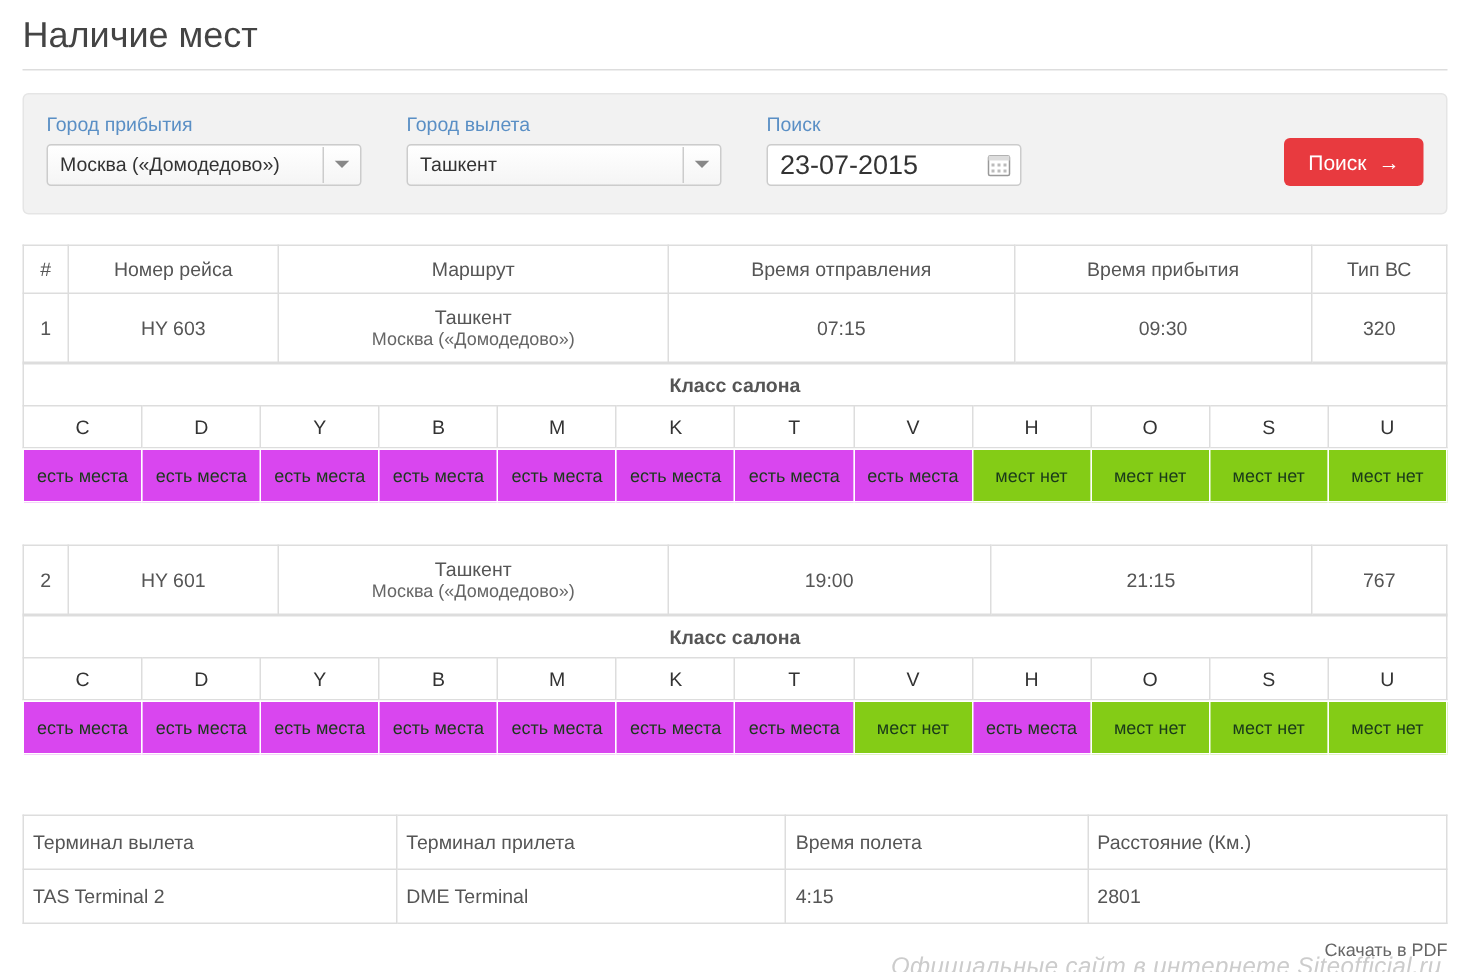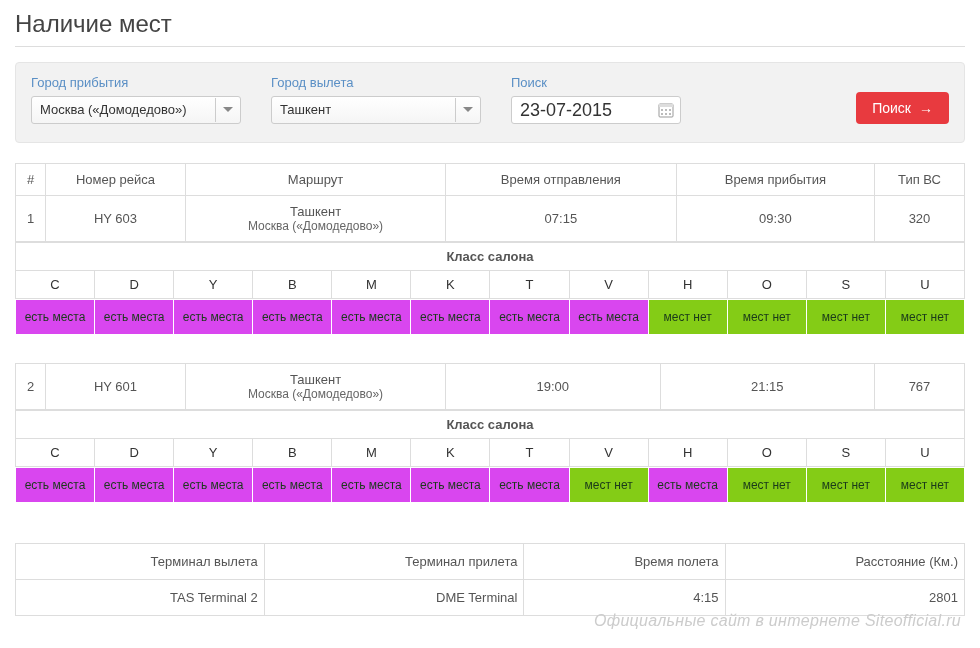--- a/index.html
+++ b/index.html
@@ -26,21 +26,21 @@
   table.classes { width:100%; border-collapse: collapse; }
   table.classes th, table.classes td { border:1px solid #ddd; padding:6px 0; text-align:center; font-size:13px; font-weight:normal; }
   table.avail { width:100%; border-collapse: collapse; }
   table.avail td { padding: 10px 0; text-align:center; font-size:12px; color:#1a3a1a; font-weight:normal; border:1px solid #fff; }
   td.green { background:#d946ef; color:#0a2a0a; }
   td.red { background:#84cc16; color:#4a1a1a; }
 
   .gap { height: 28px; }
 
   table.footer-info { width:100%; border-collapse: collapse; margin-top: 40px; }
-  table.footer-info th, table.footer-info td { border:1px solid #ddd; padding:10px 6px; text-align:right; font-size:13px; font-weight:normal; color:#555; }
+  table.footer-info th, table.footer-info td { border:1px solid #ddd; padding:10px 6px; text-align:left; font-size:13px; font-weight:normal; color:#555; }
 
   .pdf-link { text-align:right; margin-top:10px; font-size:12px; }
   .pdf-link a { color:#666; text-decoration:none; }
   .watermark { text-align:right; color:#ccc; font-size:16px; font-style:italic; margin-top:-4px; padding-right:4px; letter-spacing:0.3px; }
 
   svg { display:block; }
 </style>
 </head>
 <body>
 
@@ -221,14 +221,17 @@
     </tr>
     <tr>
       <td>TAS Terminal 2</td>
       <td>DME Terminal</td>
       <td>4:15</td>
       <td>2801</td>
     </tr>
   </tbody>
     </table>
 
+  <div class="pdf-link">
+    <a href="#">Скачать в PDF</a>
+  </div>
   <div class="watermark">Официальные сайт в интернете Siteofficial.ru</div>
 </div>
 
 </body></html>

